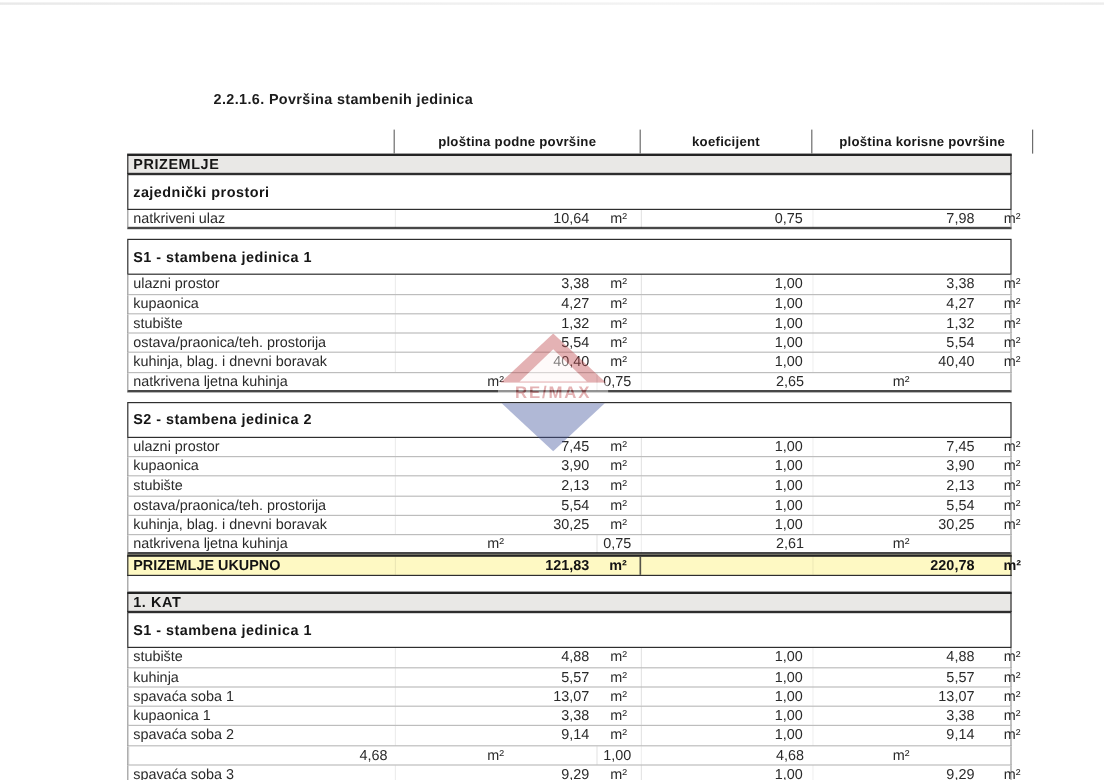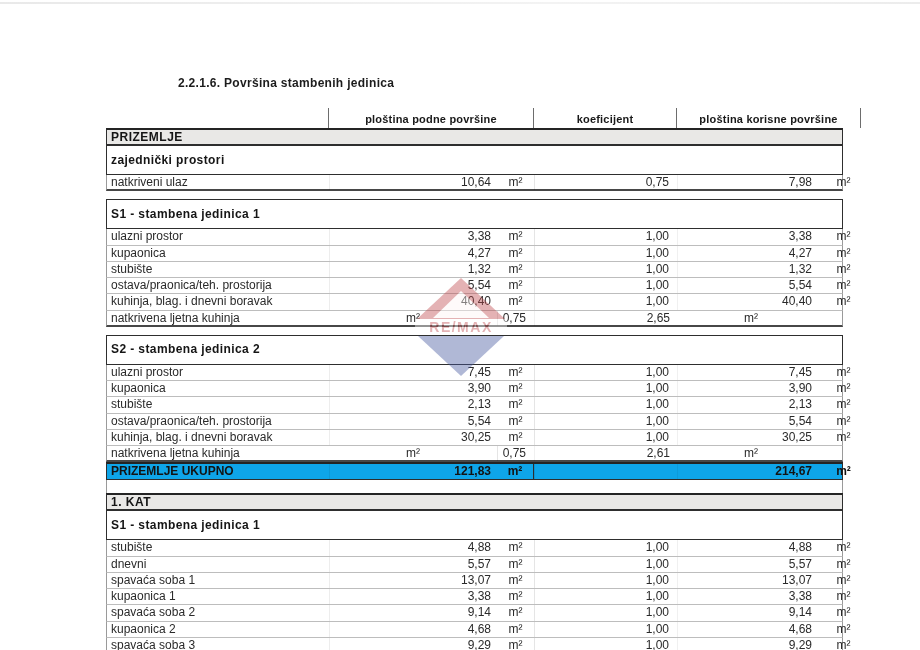--- a/index.html
+++ b/index.html
@@ -58,21 +58,21 @@
     height:30px; font-weight:bold; color:#151515; letter-spacing:0.4px;
     border:1px solid #2e2e2e; border-top-width:1.5px;
   }
   .data {
     height:16.25px;
     border-left:1px solid #9a9a9a; border-right:1px solid #9a9a9a;
     border-bottom:1px solid #bdbdbd;
   }
   .data.end { border-bottom:2px solid #474747; }
   .total {
-    height:18px; background:#0ea5e9; font-weight:bold; color:#131313;
+    height:18px; background:#fef9c3; font-weight:bold; color:#131313;
     border:1px solid #2e2e2e; border-top:2px solid #242424;
   }
   .total .c-u1 { border-right:1.5px solid #2e2e2e; }
   .gap   { height:8px; }
   .empty {
     height:13px;
     border-left:1px solid #9a9a9a; border-right:1px solid #9a9a9a;
   }
   
   .watermark {
@@ -209,40 +209,40 @@
         <div class="cell c-u1">m²</div>
         <div class="cell c-koef">0,75</div>
         <div class="cell c-v2">2,61</div>
         <div class="cell c-u2">m²</div>
       </div>
       <div class="row total">
         <div class="cell c-label">PRIZEMLJE UKUPNO</div>
         <div class="cell c-v1">121,83</div>
         <div class="cell c-u1">m²</div>
         <div class="cell c-koef"></div>
-        <div class="cell c-v2">214,67</div>
+        <div class="cell c-v2">220,78</div>
         <div class="cell c-u2">m²</div>
       </div>
       <div class="row empty"></div>
       <div class="row band">
         <div class="cell c-label full">1. KAT</div>
       </div>
       <div class="row sub">
         <div class="cell c-label full">S1 - stambena jedinica 1</div>
       </div>
       <div class="row data">
         <div class="cell c-label">stubište</div>
         <div class="cell c-v1">4,88</div>
         <div class="cell c-u1">m²</div>
         <div class="cell c-koef">1,00</div>
         <div class="cell c-v2">4,88</div>
         <div class="cell c-u2">m²</div>
       </div>
       <div class="row data">
-        <div class="cell c-label">dnevni</div>
+        <div class="cell c-label">kuhinja</div>
         <div class="cell c-v1">5,57</div>
         <div class="cell c-u1">m²</div>
         <div class="cell c-koef">1,00</div>
         <div class="cell c-v2">5,57</div>
         <div class="cell c-u2">m²</div>
       </div>
       <div class="row data">
         <div class="cell c-label">spavaća soba 1</div>
         <div class="cell c-v1">13,07</div>
         <div class="cell c-u1">m²</div>
@@ -260,21 +260,20 @@
       </div>
       <div class="row data">
         <div class="cell c-label">spavaća soba 2</div>
         <div class="cell c-v1">9,14</div>
         <div class="cell c-u1">m²</div>
         <div class="cell c-koef">1,00</div>
         <div class="cell c-v2">9,14</div>
         <div class="cell c-u2">m²</div>
       </div>
       <div class="row data">
-        <div class="cell c-label">kupaonica 2</div>
         <div class="cell c-v1">4,68</div>
         <div class="cell c-u1">m²</div>
         <div class="cell c-koef">1,00</div>
         <div class="cell c-v2">4,68</div>
         <div class="cell c-u2">m²</div>
       </div>
       <div class="row data">
         <div class="cell c-label">spavaća soba 3</div>
         <div class="cell c-v1">9,29</div>
         <div class="cell c-u1">m²</div>

